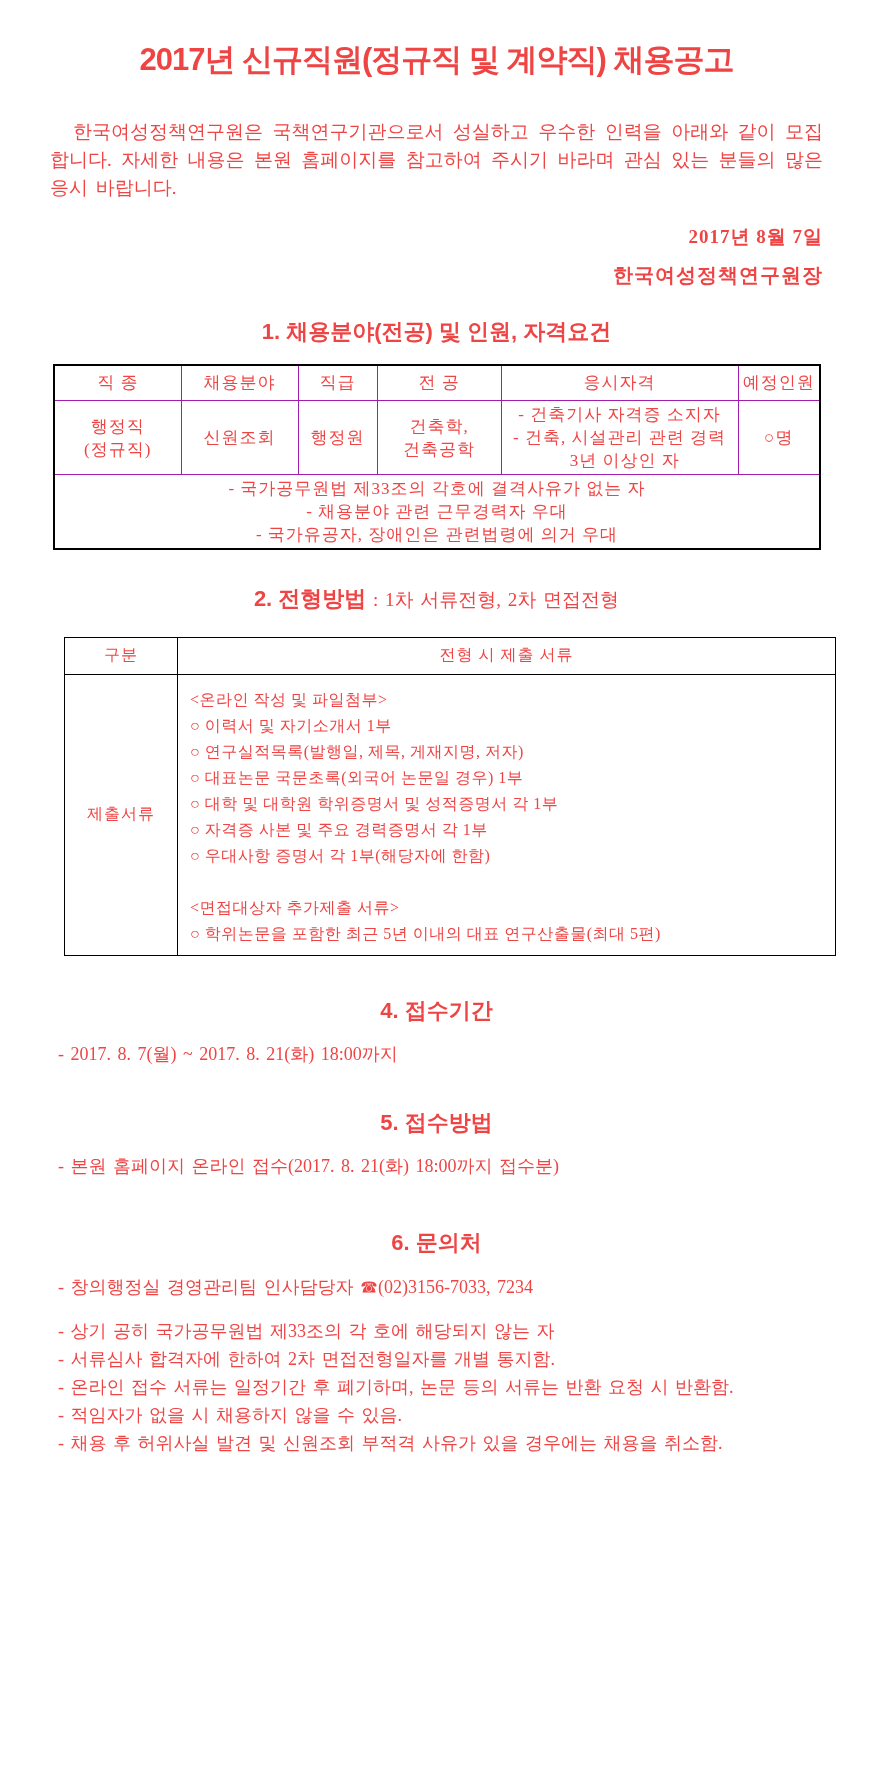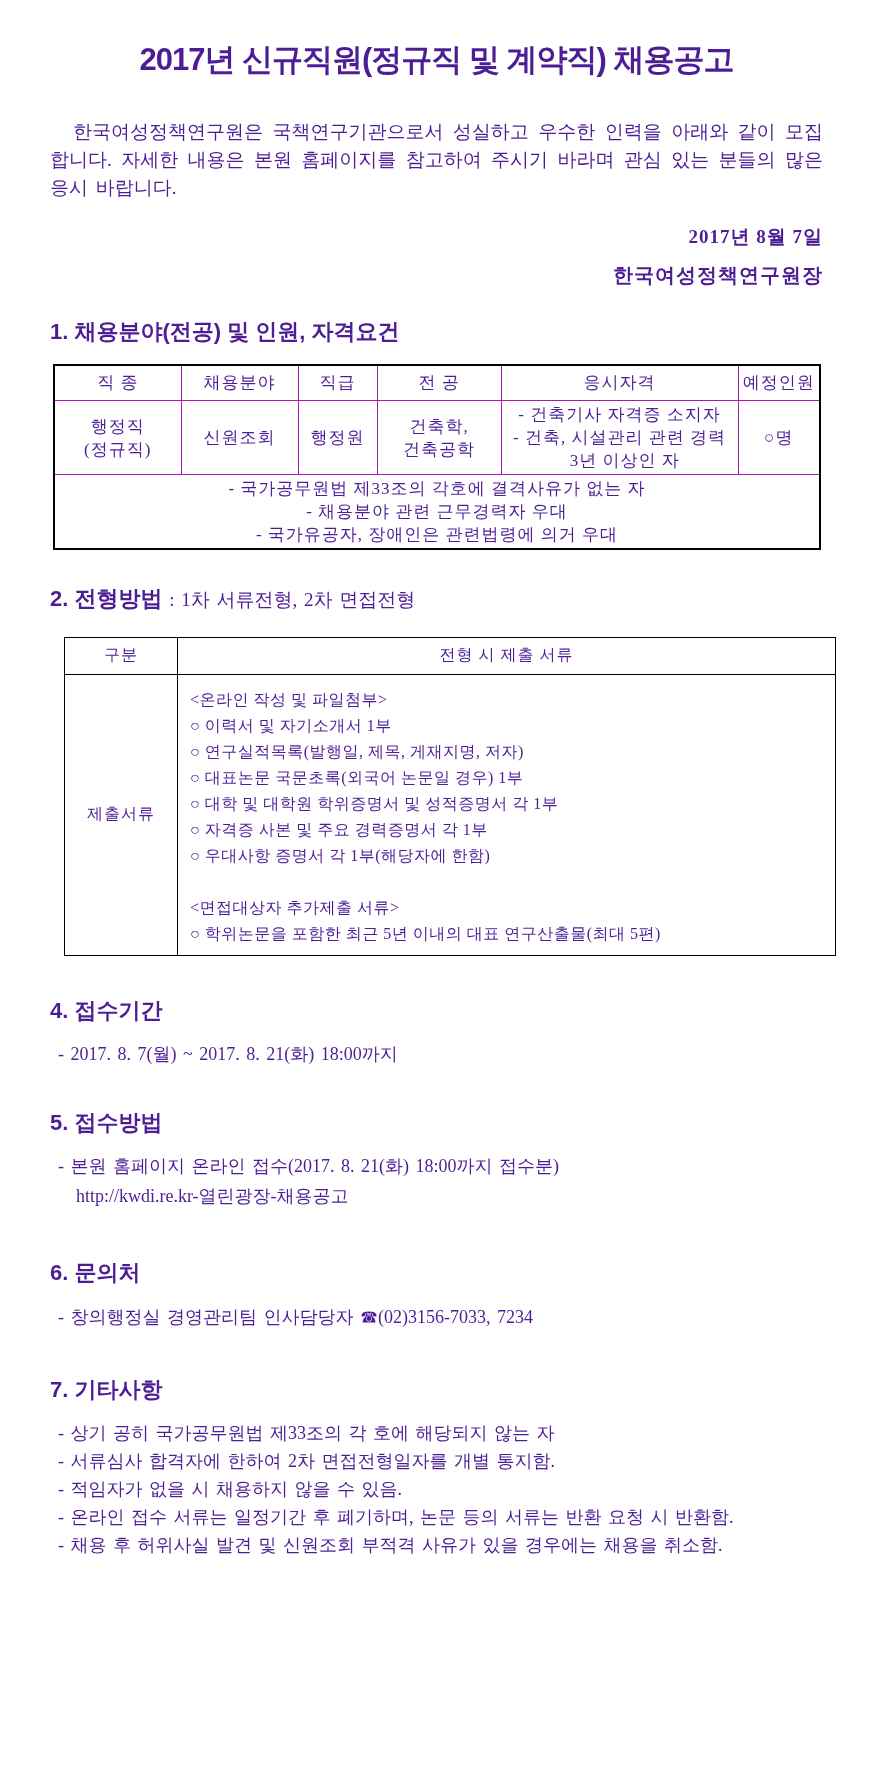--- a/index.html
+++ b/index.html
@@ -1,38 +1,38 @@
 <!DOCTYPE html>
 <html><head>
 <meta charset="utf-8">
 <style>
   html, body { margin:0; padding:0; background:#ffffff; }
   .page {
     width:871px; height:1766px; box-sizing:border-box;
     padding:34px 48px 20px 50px;
-    background:#fff; color:#4c1d95;
+    background:#fff; color:#ef4444;
     font-family:"Liberation Serif", serif;
     overflow:hidden;
   }
   .title {
     font-family:"Liberation Sans", sans-serif;
     font-weight:bold; font-size:31px; letter-spacing:-1px;
     text-align:center; margin:6px 0 0 0; line-height:1.3;
   }
   .intro {
     font-size:19px; line-height:28px; text-align:justify;
     text-indent:23px; word-spacing:3px; margin:38px 0 0 0;
   }
   .date-block { text-align:right; margin-top:22px; }
   .date { font-size:19px; font-weight:bold; letter-spacing:1px; }
   .signature { font-size:20px; font-weight:bold; letter-spacing:1px; margin-top:12px; }
 
   .sec-heading {
     font-family:"Liberation Sans", sans-serif;
-    font-weight:bold; font-size:22px; line-height:1.2; margin:0;
+    font-weight:bold; font-size:22px; line-height:1.2; margin:0;text-align:center;
   }
   .sec2-rest {
     font-family:"Liberation Serif", serif;
     font-weight:normal; font-size:19px; letter-spacing:0; word-spacing:2px;
   }
   #s1 { margin-top:30px; }
   #s2 { margin-top:36px; }
   #s3 { margin-top:30px; }
   #s4 { margin-top:42px; }
   #s5 { margin-top:42px; }
@@ -165,27 +165,25 @@
 ○ 학위논문을 포함한 최근 5년 이내의 대표 연구산출물(최대 5편)</td>
       </tr>
     </tbody>
   </table>
 
   <h2 id="s4" class="sec-heading">4. 접수기간</h2>
   <div class="item">- 2017. 8. 7(월) ~ 2017. 8. 21(화) 18:00까지</div>
 
   <h2 id="s5" class="sec-heading">5. 접수방법</h2>
   <div class="item">- 본원 홈페이지 온라인 접수(2017. 8. 21(화) 18:00까지 접수분)</div>
-  <div class="item sub-line">http://kwdi.re.kr-열린광장-채용공고</div>
 
   <h2 id="s6" class="sec-heading">6. 문의처</h2>
   <div class="item">- 창의행정실 경영관리팀 인사담당자 ☎(02)3156-7033, 7234</div>
 
-  <h2 id="s7" class="sec-heading">7. 기타사항</h2>
   <div class="s7-items">
     <div class="item">- 상기 공히 국가공무원법 제33조의 각 호에 해당되지 않는 자</div>
     <div class="item">- 서류심사 합격자에 한하여 2차 면접전형일자를 개별 통지함.</div>
+    <div class="item">- 온라인 접수 서류는 일정기간 후 폐기하며, 논문 등의 서류는 반환 요청 시 반환함.</div>
     <div class="item">- 적임자가 없을 시 채용하지 않을 수 있음.</div>
-    <div class="item">- 온라인 접수 서류는 일정기간 후 폐기하며, 논문 등의 서류는 반환 요청 시 반환함.</div>
     <div class="item">- 채용 후 허위사실 발견 및 신원조회 부적격 사유가 있을 경우에는 채용을 취소함.</div>
   </div>
 
 </div>
 
 </body></html>

